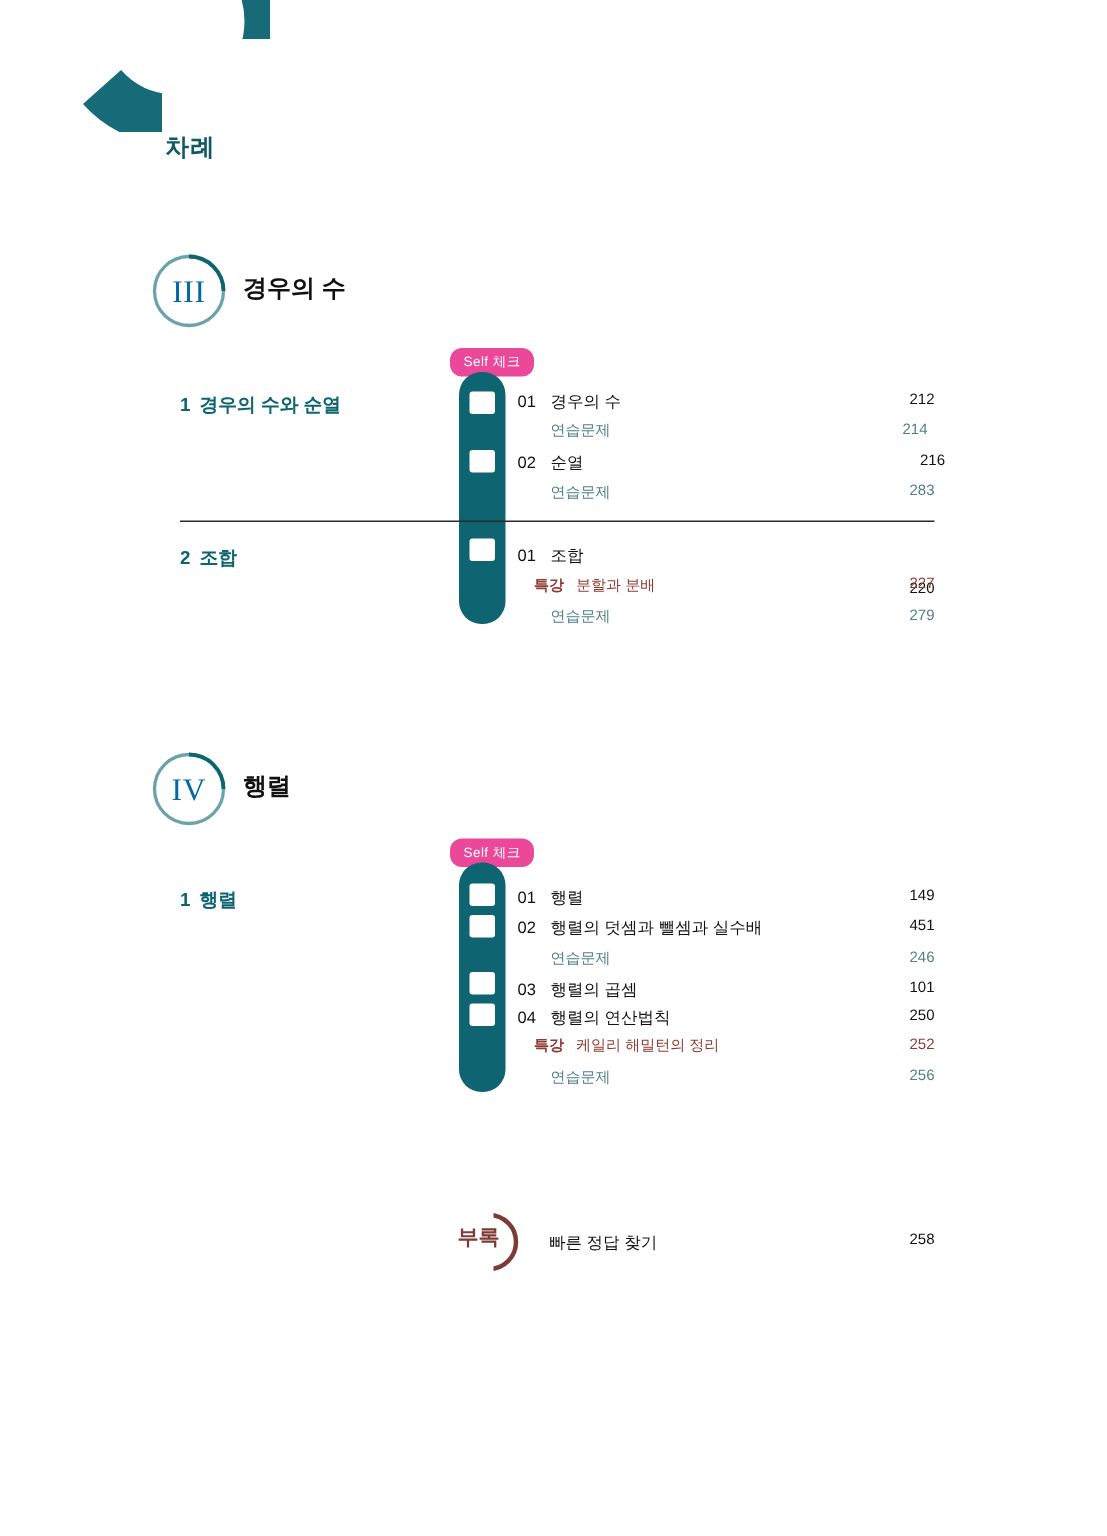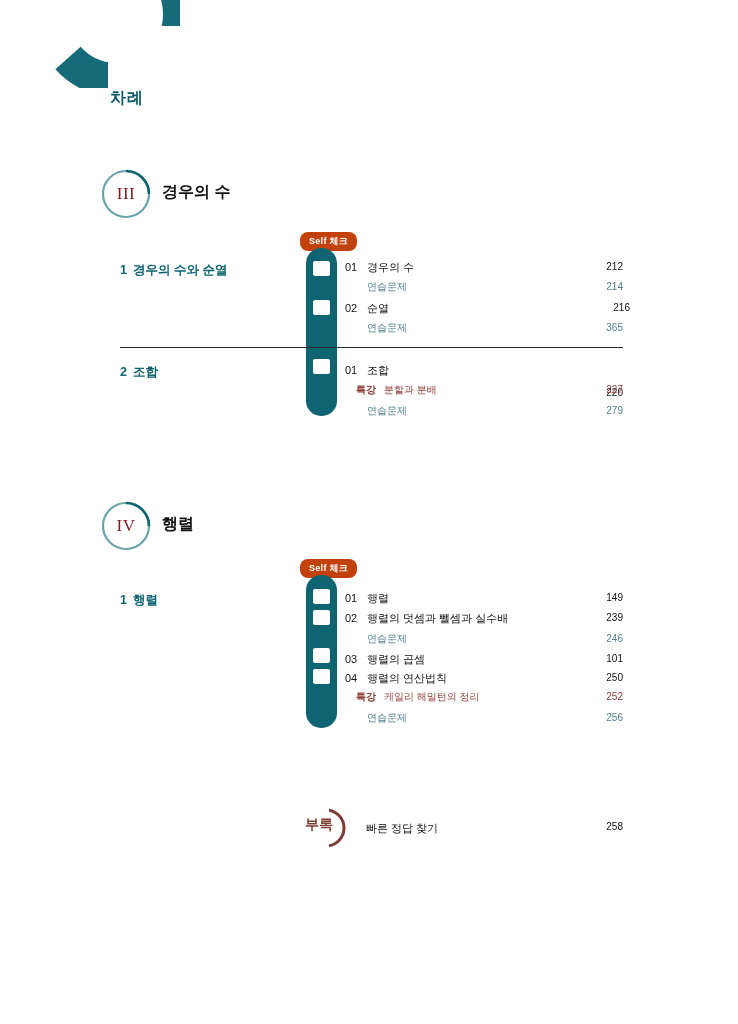--- a/index.html
+++ b/index.html
@@ -50,41 +50,41 @@
   .chapter-num {
     position: absolute;
     left: 0;
     top: 0;
     width: 52px;
     height: 52px;
     display: flex;
     align-items: center;
     justify-content: center;
     font-family: "Liberation Serif", serif;
-    font-size: 17px;
-    color: #7f1d1d;
+    font-size: 21px;
+    color: #0369a1;
     letter-spacing: 0.5px;
   }
   .chapter-name {
     position: absolute;
     left: 62px;
     top: 14px;
     font-size: 16px;
     font-weight: bold;
     color: #111111;
     white-space: nowrap;
   }
 
   
   .self-pill {
     position: absolute;
-    background: #c2410c;
+    background: #ec4899;
     color: #ffffff;
     font-size: 9px;
-    font-weight: bold;
+    font-weight: normal;
     border-radius: 8px;
     padding: 3px 9px;
     letter-spacing: 0.3px;
     white-space: nowrap;
   }
 
   
   .checkbar {
     position: absolute;
     width: 31px;
@@ -224,33 +224,33 @@
 <div class="entry" style="left:345px; top:260px;">
   <span class="num">01</span>
   <span class="title">경우의 수</span>
 </div>
 <div class="page" style="left:597px; top:261px;">212</div>
 
 <div class="entry sub" style="left:345px; top:280px;">
   <span class="num"></span>
   <span class="title">연습문제</span>
 </div>
-<div class="page sub" style="left:597px; top:281px;">214</div>
+<div class="page sub" style="left:597px; top:281px;text-align:center;">214</div>
 
 <div class="entry" style="left:345px; top:301px;">
   <span class="num">02</span>
   <span class="title">순열</span>
 </div>
 <div class="page" style="left:604px; top:302px;">216</div>
 
 <div class="entry sub" style="left:345px; top:321px;">
   <span class="num"></span>
   <span class="title">연습문제</span>
 </div>
-<div class="page sub" style="left:597px; top:322px;">365</div>
+<div class="page sub" style="left:597px; top:322px;">283</div>
 
 <div class="entry" style="left:345px; top:363px;">
   <span class="num">01</span>
   <span class="title">조합</span>
 </div>
 <div class="page" style="left:597px; top:364px;margin-top:23px;">220</div>
 
 <div class="entry special" style="left:356px; top:383px;">
   <span class="tag">특강</span>
   <span class="title">분할과 분배</span>
@@ -290,21 +290,21 @@
 <div class="entry" style="left:345px; top:591px;">
   <span class="num">01</span>
   <span class="title">행렬</span>
 </div>
 <div class="page" style="left:597px; top:592px;">149</div>
 
 <div class="entry" style="left:345px; top:611px;">
   <span class="num">02</span>
   <span class="title">행렬의 덧셈과 뺄셈과 실수배</span>
 </div>
-<div class="page" style="left:597px; top:612px;">239</div>
+<div class="page" style="left:597px; top:612px;">451</div>
 
 <div class="entry sub" style="left:345px; top:632px;">
   <span class="num"></span>
   <span class="title">연습문제</span>
 </div>
 <div class="page sub" style="left:597px; top:633px;">246</div>
 
 <div class="entry" style="left:345px; top:652px;">
   <span class="num">03</span>
   <span class="title">행렬의 곱셈</span>

